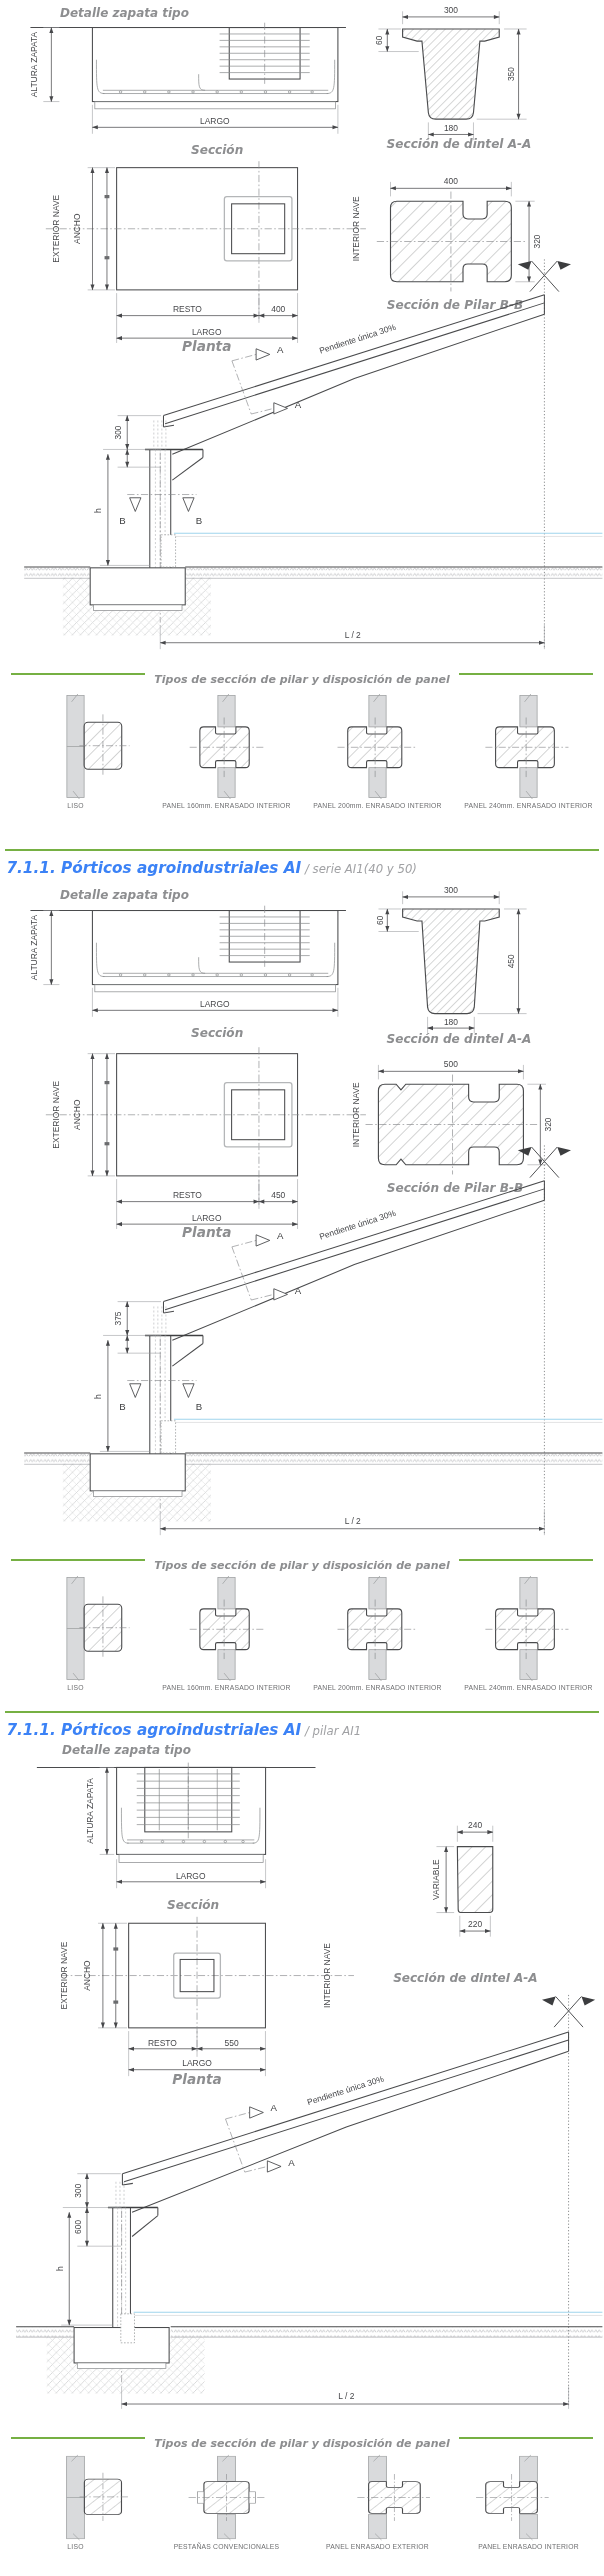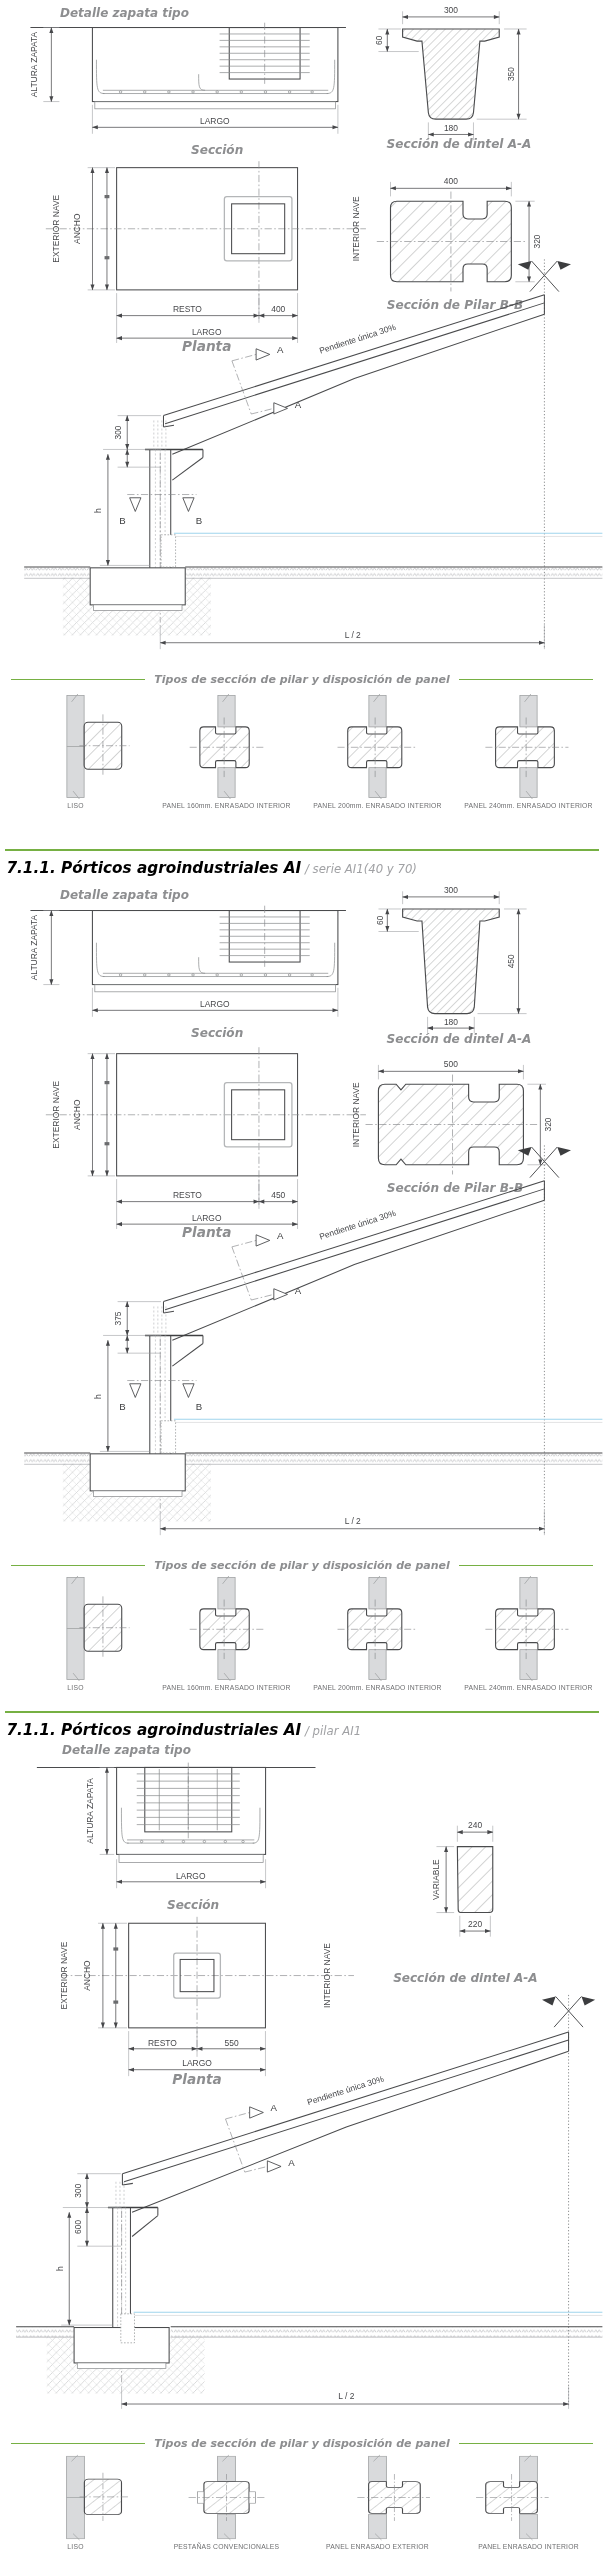--- a/index.html
+++ b/index.html
@@ -17,24 +17,24 @@
   .thin{stroke:#9a9c9e;stroke-width:0.7;fill:none}
   .dimline{stroke:#46474a;stroke-width:0.9;fill:none}
   .cl{stroke:#85878a;stroke-width:0.8;fill:none;stroke-dasharray:9 3 2 3}
   .dot{stroke:#707274;stroke-width:1;fill:none;stroke-dasharray:1.5 2.5}
   .dash{stroke:#b4b6b8;stroke-width:0.8;fill:none;stroke-dasharray:2.5 2.5}
   .hatchfill{fill:url(#hatch);stroke:#4a4b4d;stroke-width:1.4}
   .hatchwide{fill:url(#hatchWide);stroke:#4a4b4d;stroke-width:1.4}
   .white{fill:#fff}
   .grayrect{stroke:#b4b6b8;stroke-width:1.6;fill:none}
   .title{font:italic bold 12px "DejaVu Sans",sans-serif;color:#8d8e90}
-  .heading-main{font:italic bold 15.3px "DejaVu Sans",sans-serif;color:#000000}
+  .heading-main{font:italic bold 15.3px "DejaVu Sans",sans-serif;color:#3b82f6}
   .heading-series{font:italic 11.7px "DejaVu Sans",sans-serif;color:#a0a1a4}
   .rule{position:absolute;left:4.8px;right:4.8px;height:2px;background:#76b043}
-  .sep{position:absolute;left:11.3px;right:11.3px;display:flex;align-items:center;gap:9.7px}
+  .sep{position:absolute;left:11.3px;right:11.3px;display:flex;gap:9.7px}
   .sep .line{flex:1;height:1.6px;background:#76b043}
   .sep .txt{font:italic bold 11px "DejaVu Sans",sans-serif;color:#8d8e90;white-space:nowrap}
   .panels-row{position:absolute;left:0;right:0;display:flex}
   .panel-cell{width:151px;display:flex;flex-direction:column;align-items:center}
   .panel-label{font-size:6.8px;color:#6d6e70;text-align:center;margin-top:3.2px;letter-spacing:0.2px}
 </style>
 </head>
 <body>
 
 <svg width="0" height="0" style="position:absolute">
@@ -306,21 +306,21 @@
       <line class="cl" x1="20" y1="68" x2="126" y2="68"></line>
           <line class="cl" x1="72" y1="30" x2="72" y2="106"></line>
     </svg>
     <div class="panel-label">PANEL 240mm. ENRASADO INTERIOR</div>
   </div>
 </div>
 
 <div class="rule" style="top:849px"></div>
 <div class="abs" style="left:6.4px;top:859px">
   <span class="heading-main">7.1.1. Pórticos agroindustriales AI</span>
-  <span class="heading-series">/ serie AI1(40 y 70)</span>
+  <span class="heading-series">/ serie AI1(40 y 50)</span>
 </div>
 <div class="abs title" style="left:60px;top:888px">Detalle zapata tipo</div>
 
 <svg class="abs" style="left:24px;top:904px" width="330" height="137" viewBox="0 0 410 170">
   <line class="s" x1="8" y1="8" x2="400" y2="8"></line>
   <rect class="s white" x="85" y="8" width="305" height="92"></rect>
   <rect class="s2" x="88" y="100" width="299" height="9" fill="none"></rect>
   <g>
     <rect class="s" x="255" y="8" width="88" height="64"></rect>
     <g class="s2">

